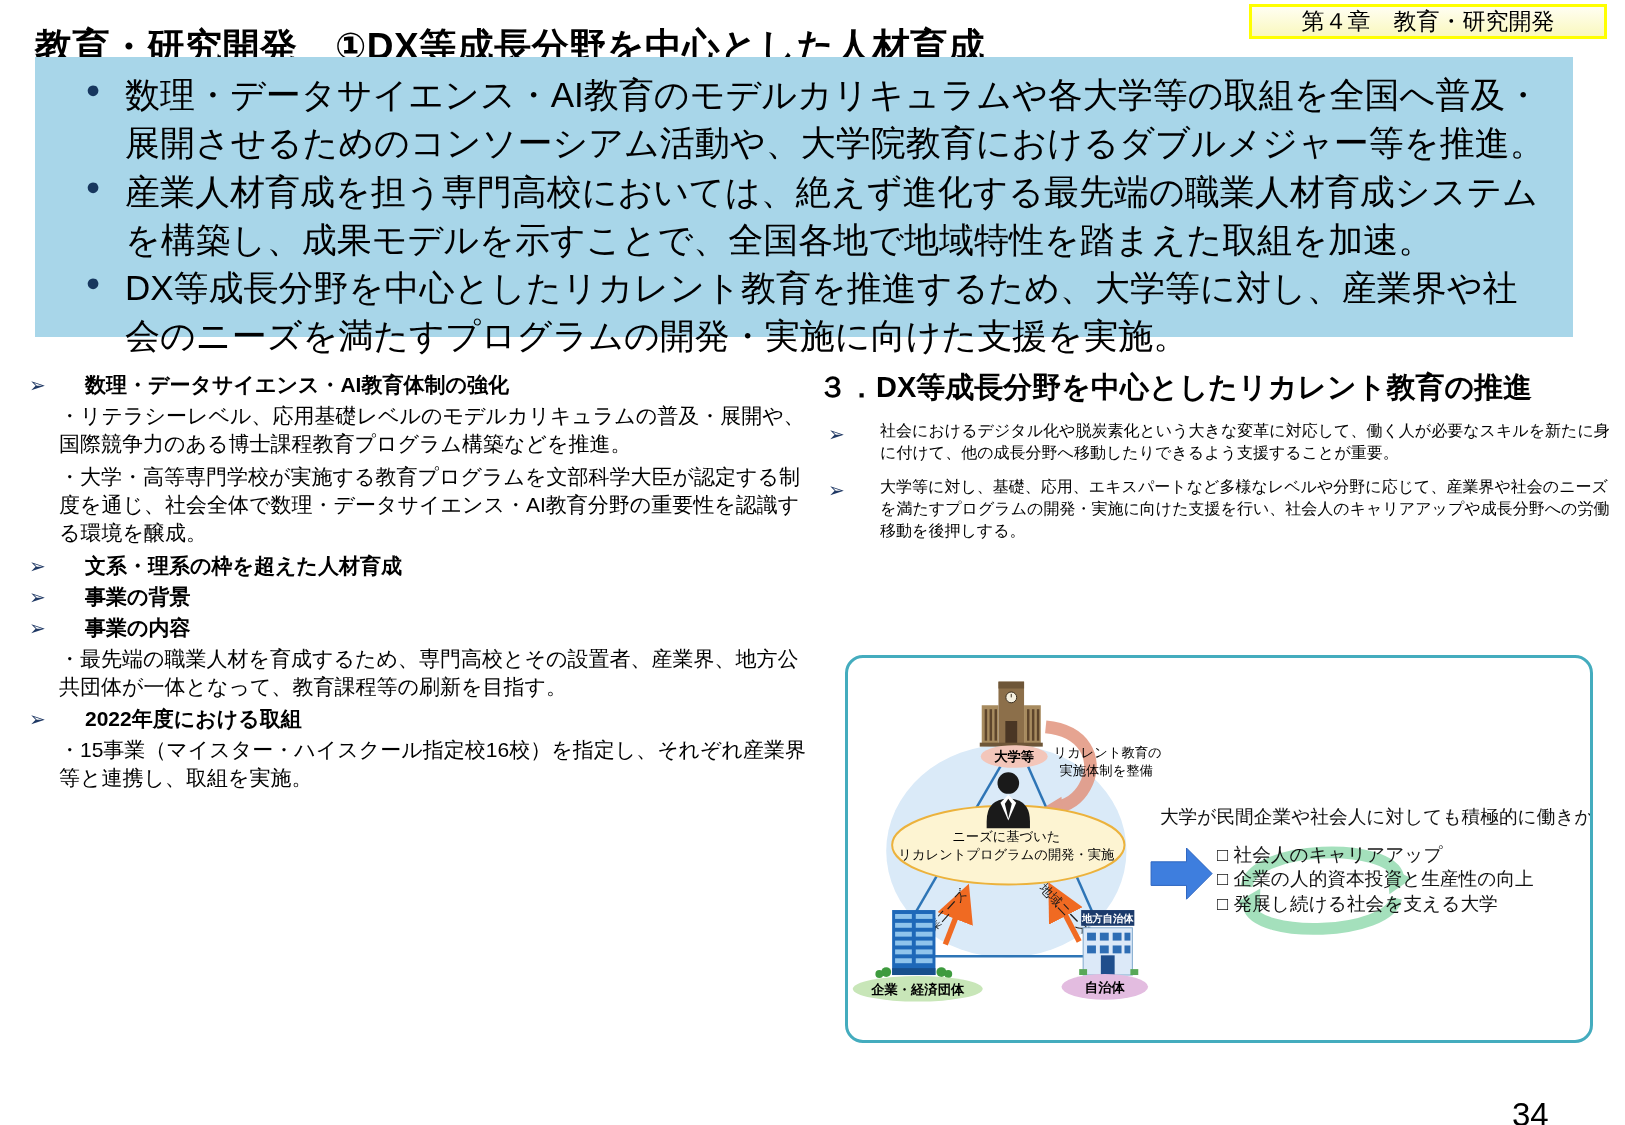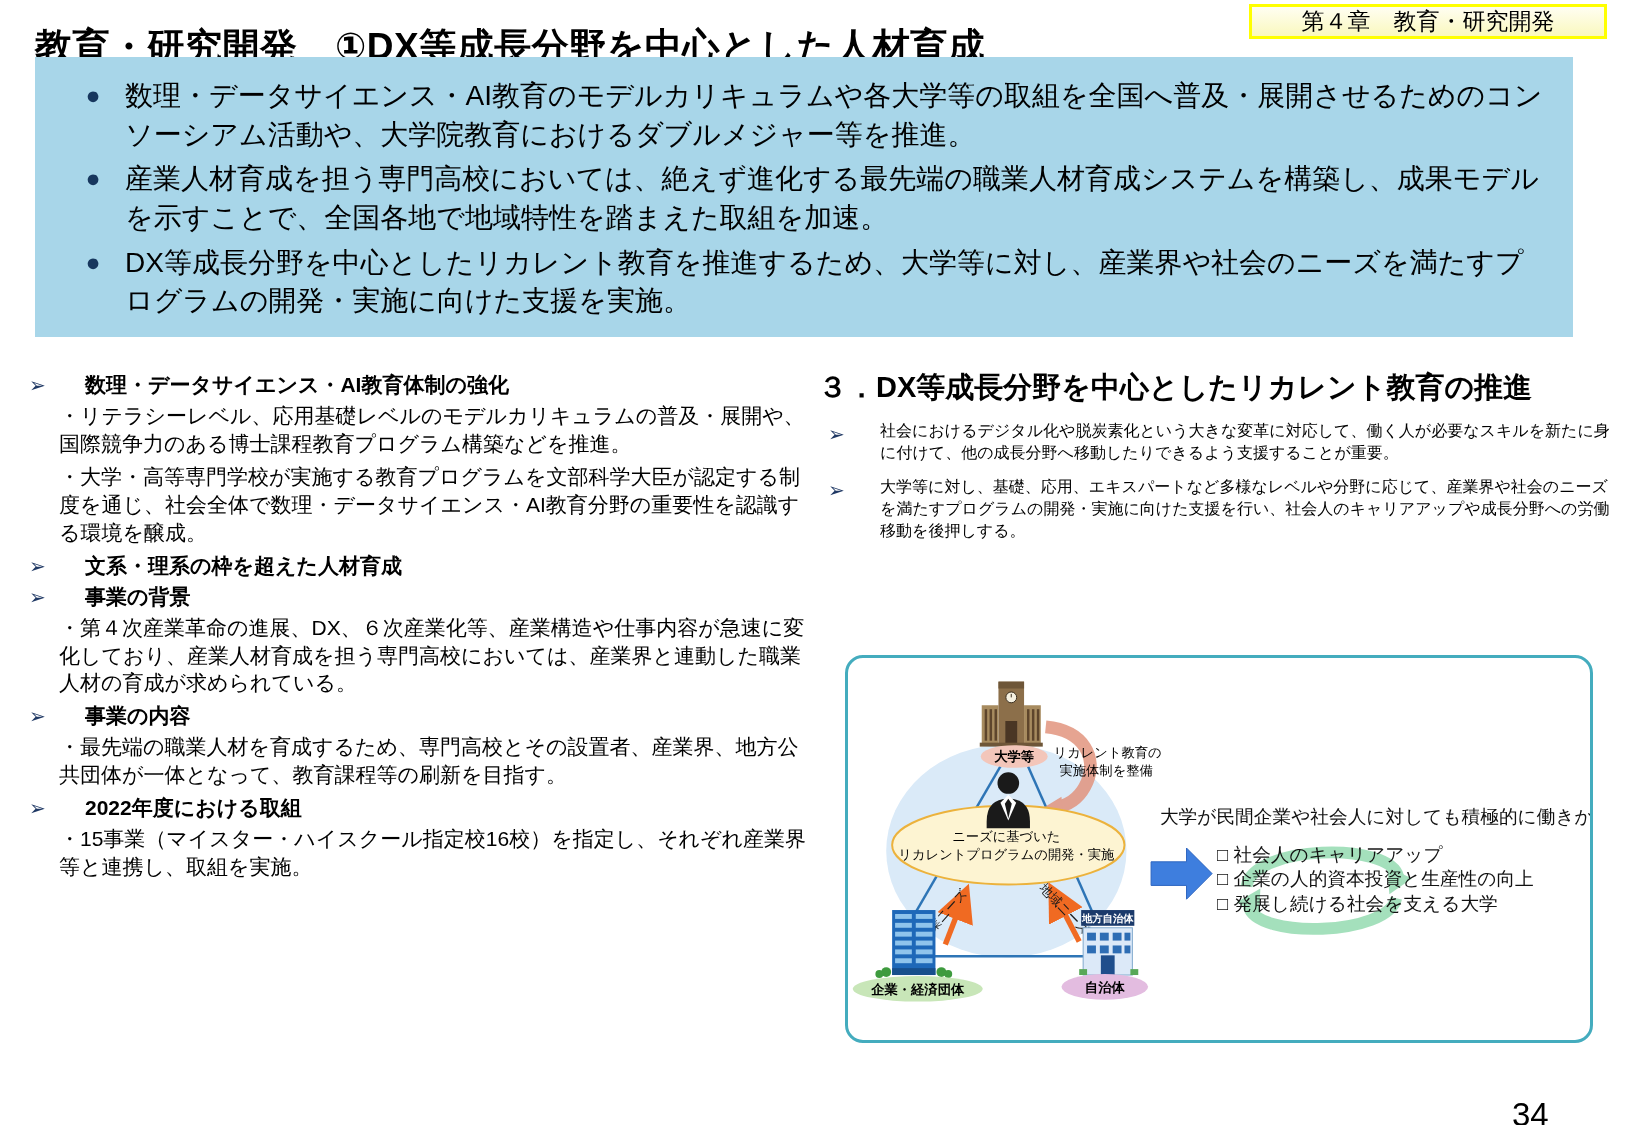--- a/index.html
+++ b/index.html
@@ -10,21 +10,21 @@
   .title{position:absolute;left:35px;top:22px;font-size:37px;font-weight:bold;letter-spacing:0.5px;white-space:nowrap;}
   .badge{position:absolute;left:1240px;top:4px;width:358px;height:35px;box-sizing:border-box;
          border:3px solid #FFFF00;background:linear-gradient(180deg,#FFFEF2 0%,#FAF8BE 100%);
          display:flex;align-items:center;justify-content:center;font-size:23px;margin-left:9px;}
 
   
   .summary{position:absolute;left:35px;top:57px;width:1538px;height:280px;box-sizing:border-box;
            background:#A8D6E9;padding:14px 26px 10px 26px;display:flex;flex-direction:column;justify-content:space-evenly;}
   .s-row{display:flex;align-items:flex-start;}
   .dot{flex:0 0 64px;width:64px;text-align:center;color:#17375E;font-size:25px;line-height:1.5;}
-  .s-text{font-size:28px;line-height:1.38;}
+  .s-text{font-size:35px;line-height:1.38;}
 
   
   .col-left{position:absolute;left:15px;top:368px;width:798px;}
   .col-right{position:absolute;left:818px;top:368px;width:800px;}
   .h1{font-size:29px;font-weight:bold;margin:0 0 6px 0;white-space:nowrap;}
   .h1 .note{font-size:21px;}
   .sub-row{display:flex;align-items:baseline;margin:3px 0 3px 14px;}
   .arr{flex:0 0 56px;width:56px;color:#1F3864;font-size:20px;font-weight:bold;}
   .sub{font-size:21px;font-weight:bold;}
   .body{font-size:21px;line-height:1.33;margin:1px 0 5px 44px;}
@@ -77,21 +77,20 @@
     <div class="sub-row">
       <span class="arr">➢</span>
       <span class="sub">文系・理系の枠を超えた人材育成</span>
     </div>
 
 
     <div class="sub-row">
       <span class="arr">➢</span>
       <span class="sub">事業の背景</span>
     </div>
-    <p class="body">・第４次産業革命の進展、DX、６次産業化等、産業構造や仕事内容が急速に変化しており、産業人材育成を担う専門高校においては、産業界と連動した職業人材の育成が求められている。</p>
 
     <div class="sub-row">
       <span class="arr">➢</span>
       <span class="sub">事業の内容</span>
     </div>
     <p class="body">・最先端の職業人材を育成するため、専門高校とその設置者、産業界、地方公共団体が一体となって、教育課程等の刷新を目指す。</p>
 
     <div class="sub-row">
       <span class="arr">➢</span>
       <span class="sub">2022年度における取組</span>

